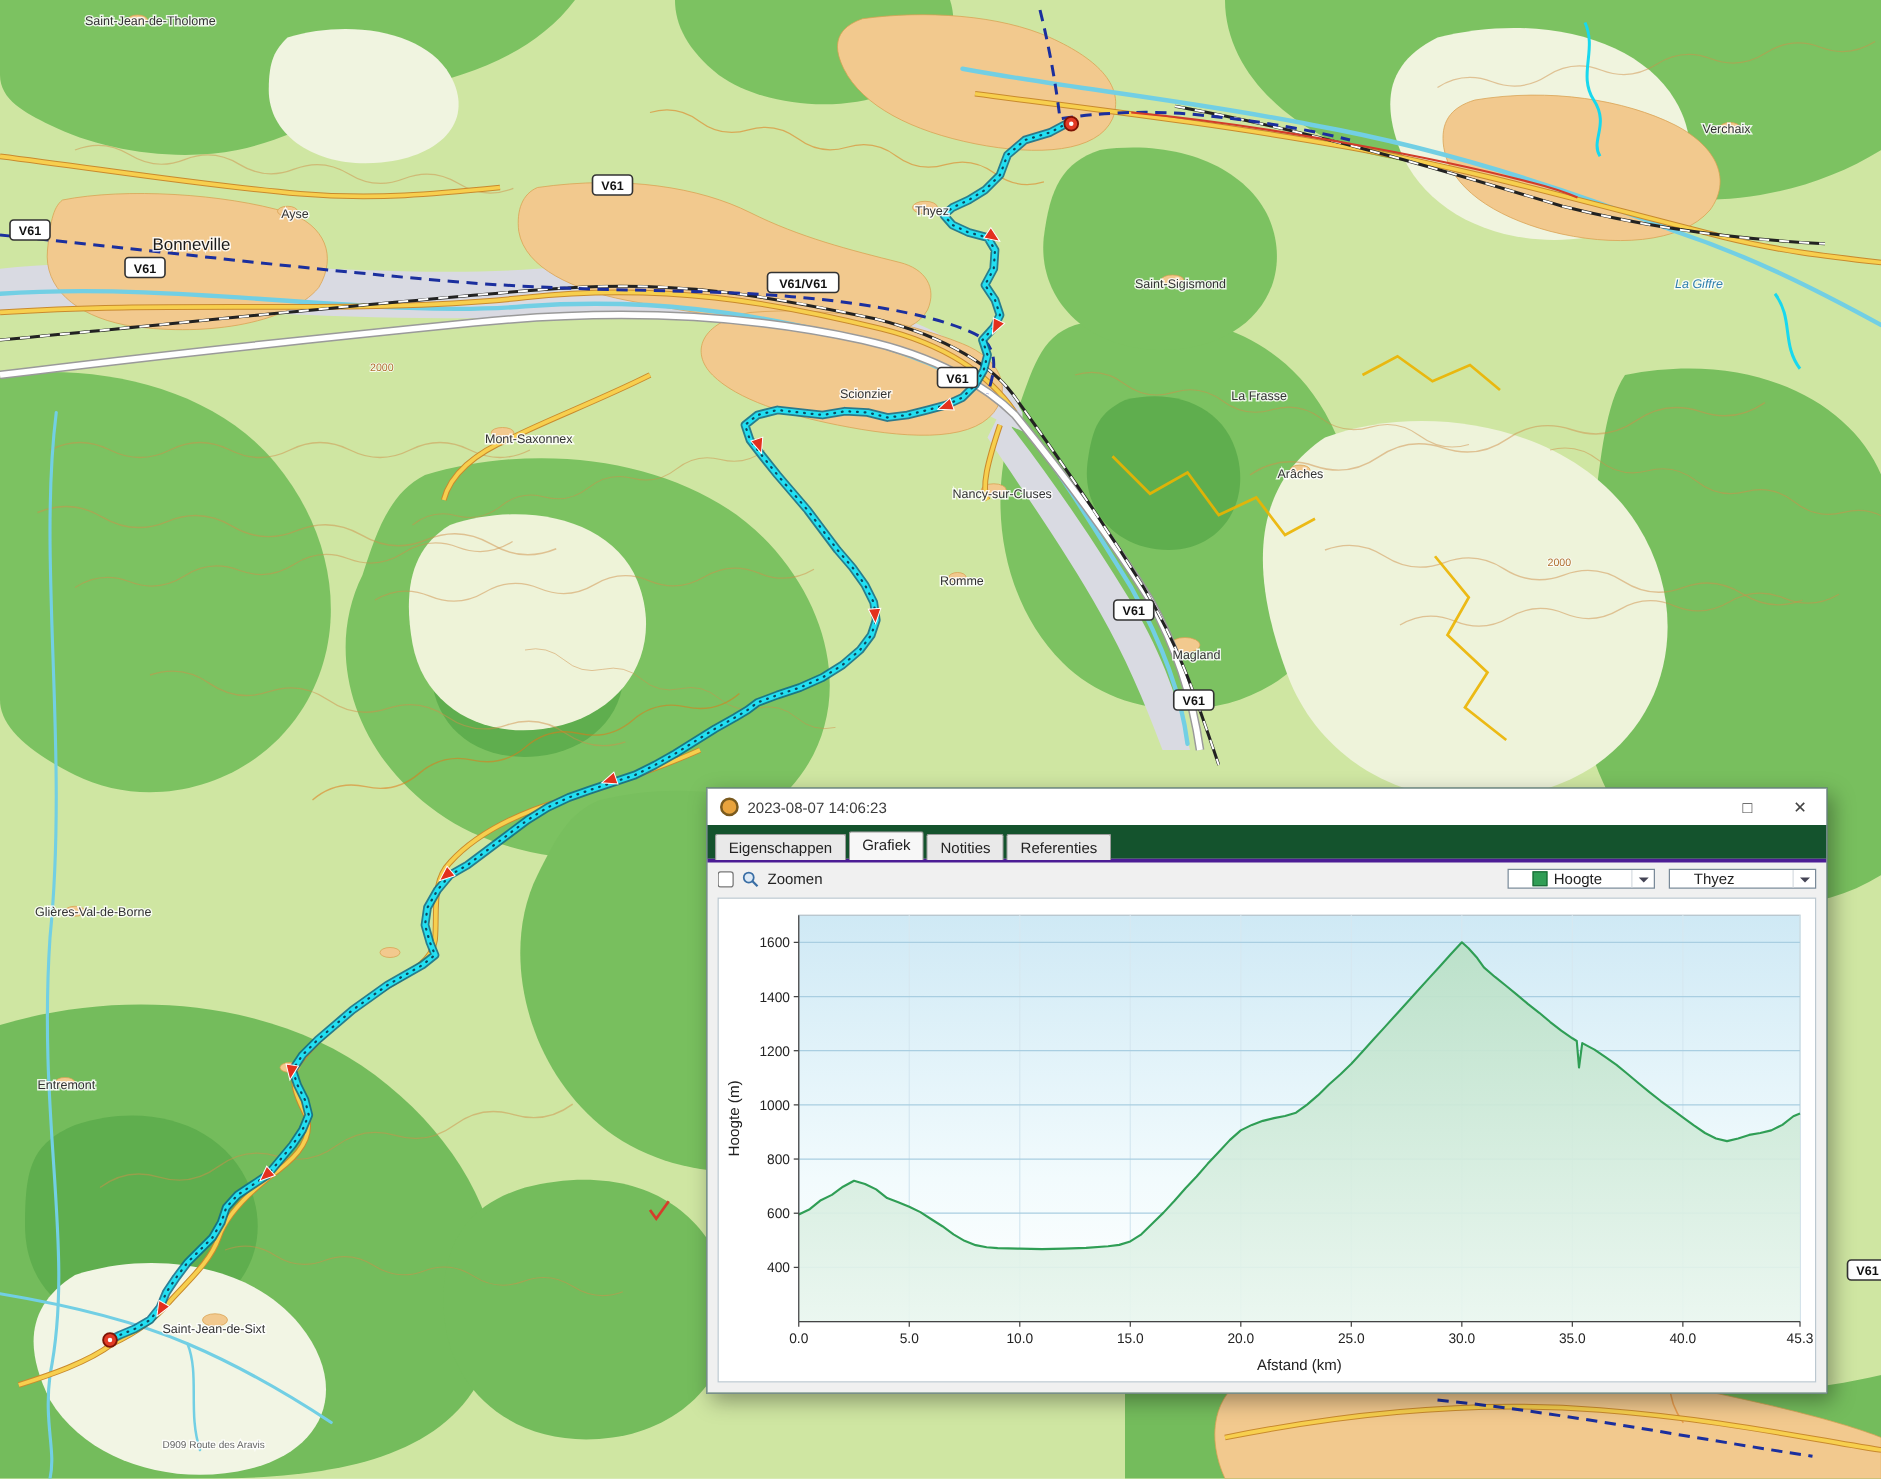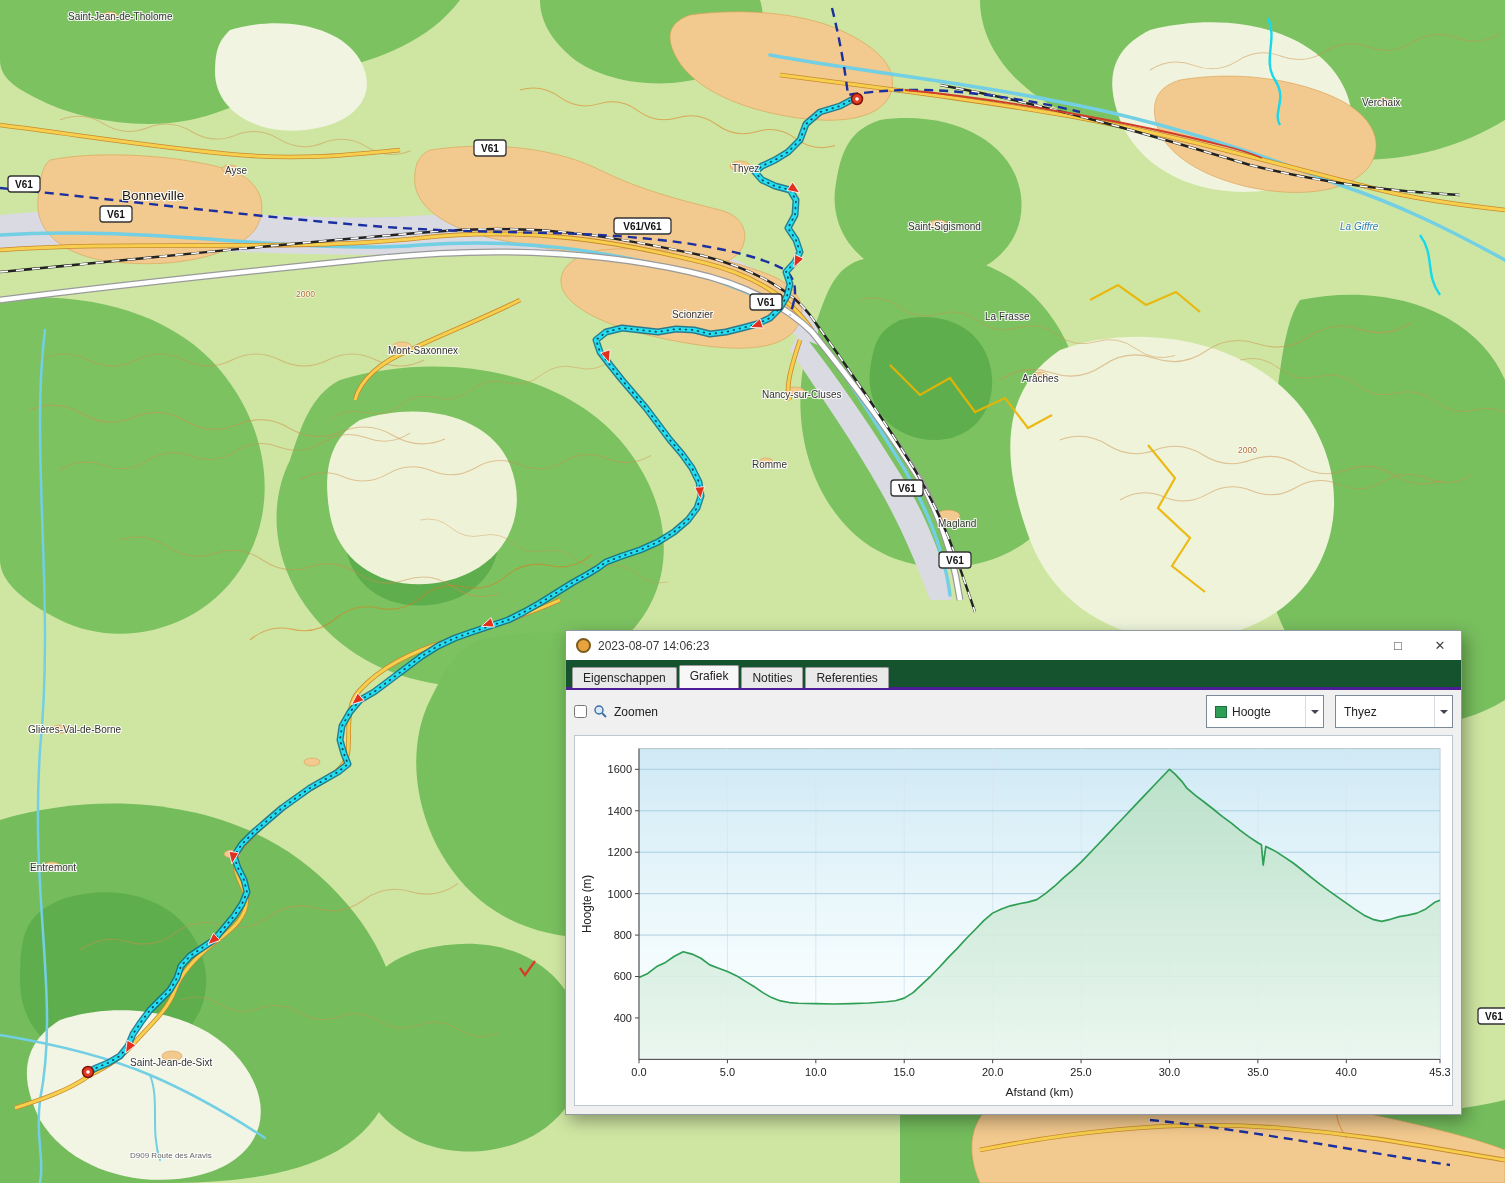--- a/index.html
+++ b/index.html
@@ -28,22 +28,22 @@
   .tabs{display:flex;align-items:flex-end;padding:4px 6px 0 6px;flex:0 0 auto;position:relative;z-index:2;}
   .tab{padding:3px 10px 3px 10px;border:1px solid #9b9b9b;border-bottom:none;background:#e9e9e9;margin-right:2px;
        border-radius:2px 2px 0 0;position:relative;top:1px;font-size:12px;color:#222;}
   .tab.active{background:#f7f7f7;padding-bottom:5px;top:1px;z-index:3;}
   .panel{flex:1;border-top:3px solid #4c1d95;background:#f0f0f0;display:flex;flex-direction:column;min-height:0;}
   .toolbar{display:flex;align-items:center;padding:5px 8px 3px 8px;flex:0 0 auto;gap:4px;}
   .toolbar input[type=checkbox]{width:13px;height:13px;margin:0 2px 0 0;}
   .mag{display:inline-flex;width:15px;height:15px;}
   .zoom-lbl{font-size:12px;margin-left:2px;}
   .spacer{flex:1;}
-  .combo{display:flex;align-items:center;height:33px;border:1px solid #7a8a99;background:#fff;width:118px;
-         padding-left:8px;margin-left:7px;font-size:12px;box-sizing:border-box;}
+  .combo{display:flex;align-items:center;height:16px;border:1px solid #7a8a99;background:#fff;width:118px;
+         padding-left:19px;margin-left:7px;font-size:12px;box-sizing:border-box;}
   .combo .val{flex:1;white-space:nowrap;overflow:hidden;}
   .swatch{width:10px;height:10px;background:#2f9e55;border:1px solid #1c6e3a;margin-right:5px;flex:0 0 auto;}
   .chev{width:17px;height:100%;display:flex;align-items:center;justify-content:center;border-left:1px solid #d7dde2;}
   .chev::after{content:"";border:4px solid transparent;border-top-color:#445;margin-top:5px;}
   .chart-wrap{flex:1;margin:4px 8px 8px 8px;background:#fff;border:1px solid #bcc8d0;min-height:0;position:relative;}
   #chart-svg{display:block;width:100%;height:100%;}
   .tick{font-family:"Liberation Sans",sans-serif;font-size:11px;fill:#222;}
   .axis{font-family:"Liberation Sans",sans-serif;font-size:12px;fill:#222;}
 </style>
 </head>

